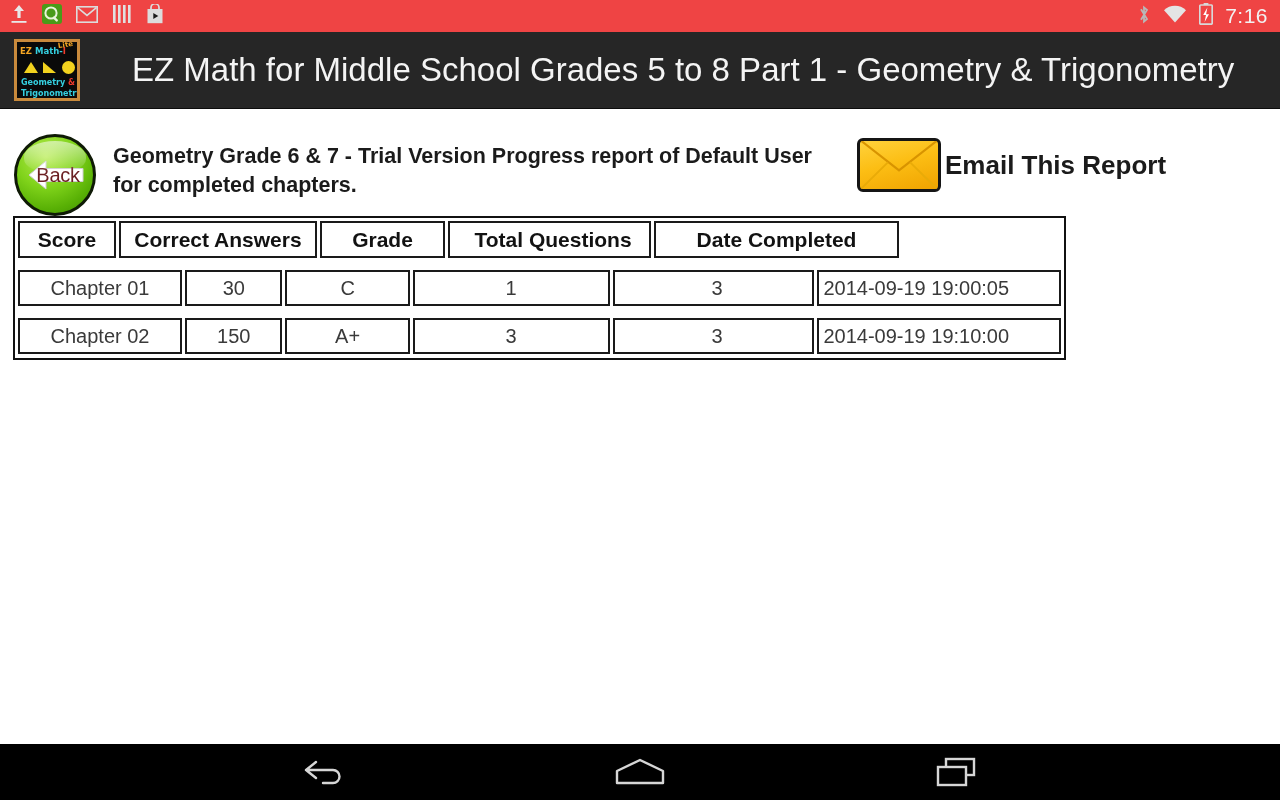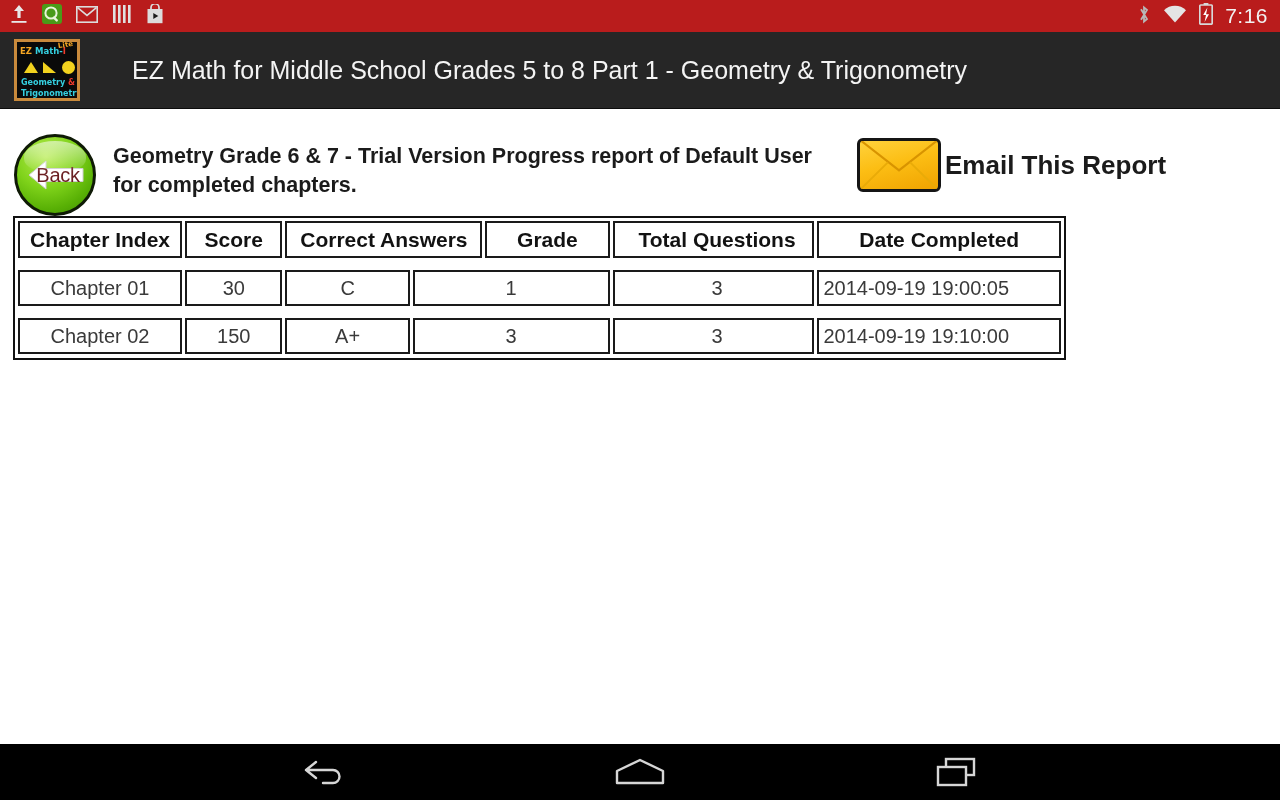--- a/index.html
+++ b/index.html
@@ -7,21 +7,21 @@
     width: 1280px; height: 800px;
     background: #ffffff;
     font-family: "Liberation Sans", sans-serif;
     overflow: hidden;
   }
 
   
   .statusbar {
     position: absolute; top: 0; left: 0;
     width: 1280px; height: 32px;
-    background: #b91c1c;
+    background: #ef4444;
     display: flex; align-items: center;
   }
   .status-left { display: flex; align-items: center; gap: 14px; padding-left: 10px; }
   .status-right { margin-left: auto; display: flex; align-items: center; gap: 12px; padding-right: 12px; }
   .status-clock {
     color: #f2f2f2; font-size: 21px; letter-spacing: 0.5px;
     font-family: "Liberation Sans", sans-serif;
   }
   .sicon { display: block; }
 
@@ -77,21 +77,21 @@
   .app-icon .ln2, .app-icon .ln3 {
     position: absolute; left: 4px;
     font-size: 8px; font-weight: bold; color: #35d0e0;
     white-space: nowrap;
     font-family: "DejaVu Sans", sans-serif;
   }
   .app-icon .ln2 { top: 36px; }
   .app-icon .ln3 { top: 47px; }
   .app-icon .amp { color: #ef3b2d; }
   .title-text {
-    color: #f4f4f4; font-size: 25px; margin-left: 16px;
+    color: #f4f4f4; font-size: 33px; margin-left: 16px;
     white-space: nowrap;
     font-family: "Liberation Sans", sans-serif;
   }
 
   
   .report-head {
     position: absolute; top: 126px; left: 0;
     width: 1210px; height: 82px; text-decoration: underline;
   }
   .back-btn {
@@ -286,21 +286,20 @@
         <path d="M-1 56 L30 24 M85 56 L54 24" fill="none" stroke="#e9ab08" stroke-width="2"></path>
       </svg>
     </span>
     <span class="email-label">Email This Report</span>
   </div>
 </div>
 
 <div class="report-table">
 
   <div class="trow hrow">
-    <div class="cell c-chapter">Chapter Index</div>
     <div class="cell c-score">Score</div>
     <div class="cell c-correct">Correct Answers</div>
     <div class="cell c-grade">Grade</div>
     <div class="cell c-total">Total Questions</div>
     <div class="cell c-date">Date Completed</div>
   </div>
 
   <div class="trow">
     <div class="cell c-chapter">Chapter 01</div>
     <div class="cell c-score">30</div>

